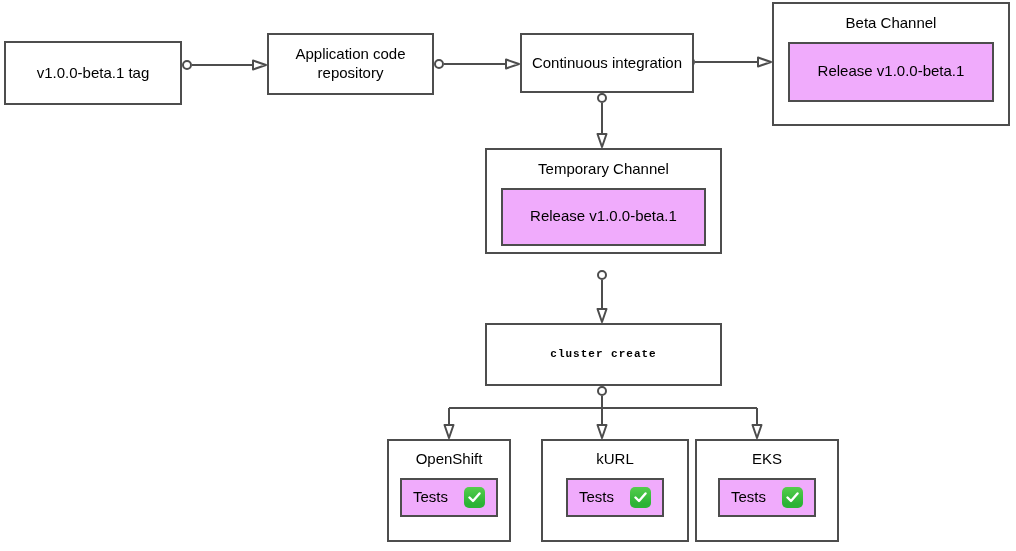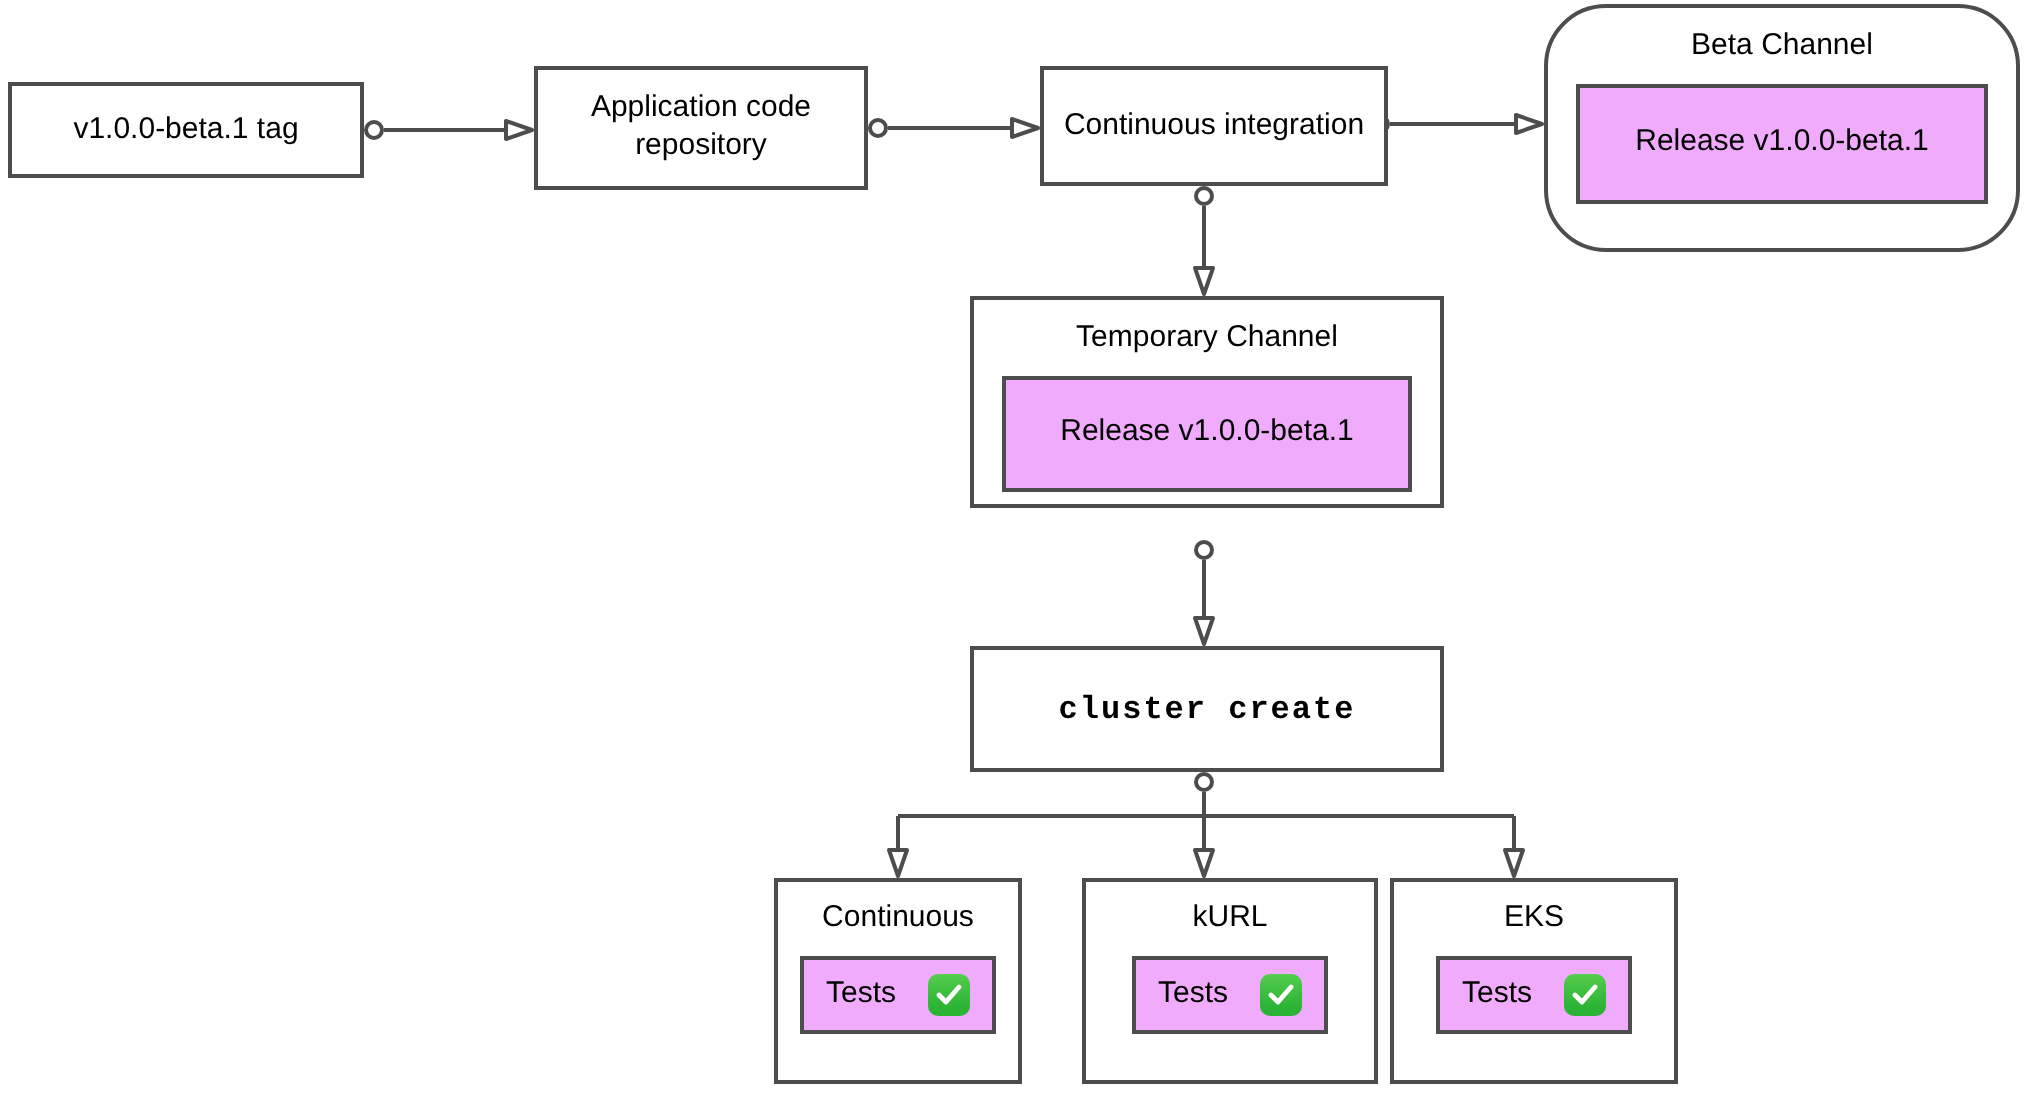--- a/index.html
+++ b/index.html
@@ -67,28 +67,28 @@
     background: #f0abfc;
     display: flex;
     align-items: center;
     justify-content: center;
     margin-top: 9px;
     font-size: 15px;
   }
   .mono {
     font-family: "Liberation Mono", "DejaVu Sans Mono", monospace;
     font-weight: bold;
-    font-size: 16px;
+    font-size: 11px;
     letter-spacing: 1px;
   }
   
-  #n-tag       { left: 4px;   top: 41px;  width: 178px; height: 48px; }
+  #n-tag       { left: 4px;   top: 41px;  width: 178px; height: 64px; }
   #n-repo      { left: 267px; top: 33px;  width: 167px; height: 62px; padding: 16px 8px; }
   #n-ci        { left: 520px; top: 33px;  width: 174px; height: 60px; padding: 0 8px; }
-  #n-beta      { left: 772px; top: 2px;   width: 238px; height: 124px; border-radius: 31px; }
+  #n-beta      { left: 772px; top: 2px;   width: 238px; height: 124px; }
   #n-temp      { left: 485px; top: 148px; width: 237px; height: 106px; }
   #n-cluster   { left: 485px; top: 323px; width: 237px; height: 63px; }
   #n-openshift { left: 387px; top: 439px; width: 124px; height: 103px; }
   #n-kurl      { left: 541px; top: 439px; width: 148px; height: 103px; }
   #n-eks       { left: 695px; top: 439px; width: 144px; height: 103px; }
 
   #n-beta .inner-box { width: 206px; height: 60px; }
   #n-temp .inner-box { width: 205px; height: 58px; }
   .tests.inner-box   { width: 98px;  height: 39px; gap: 16px; }
 
@@ -173,21 +173,21 @@
     <div class="inner-box">
       <span>Release v1.0.0-beta.1</span>
     </div>
   </div>
 
   <div class="node" id="n-cluster">
     <span class="mono">cluster create</span>
   </div>
 
   <div class="node container small" id="n-openshift">
-    <div class="node-title">Continuous</div>
+    <div class="node-title">OpenShift</div>
     <div class="inner-box tests">
       <span>Tests</span>
       <span class="check">
         <svg width="13" height="11" viewBox="0 0 13 11">
             <path d="M1.5 5.5 L5 9 L11.5 1.5" stroke="#ffffff" stroke-width="2.4" fill="none" stroke-linecap="round" stroke-linejoin="round"></path>
           </svg>
       </span>
     </div>
   </div>
 

